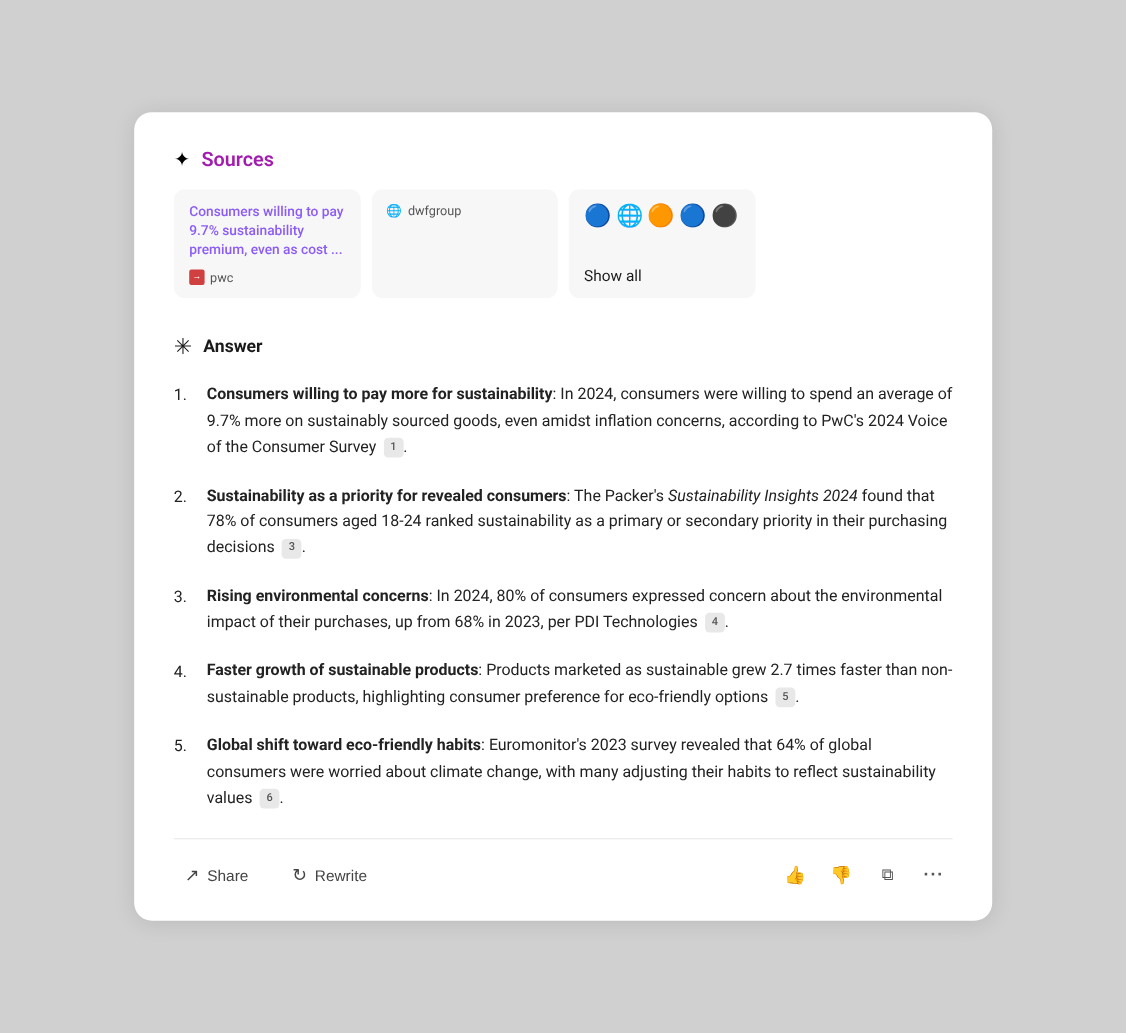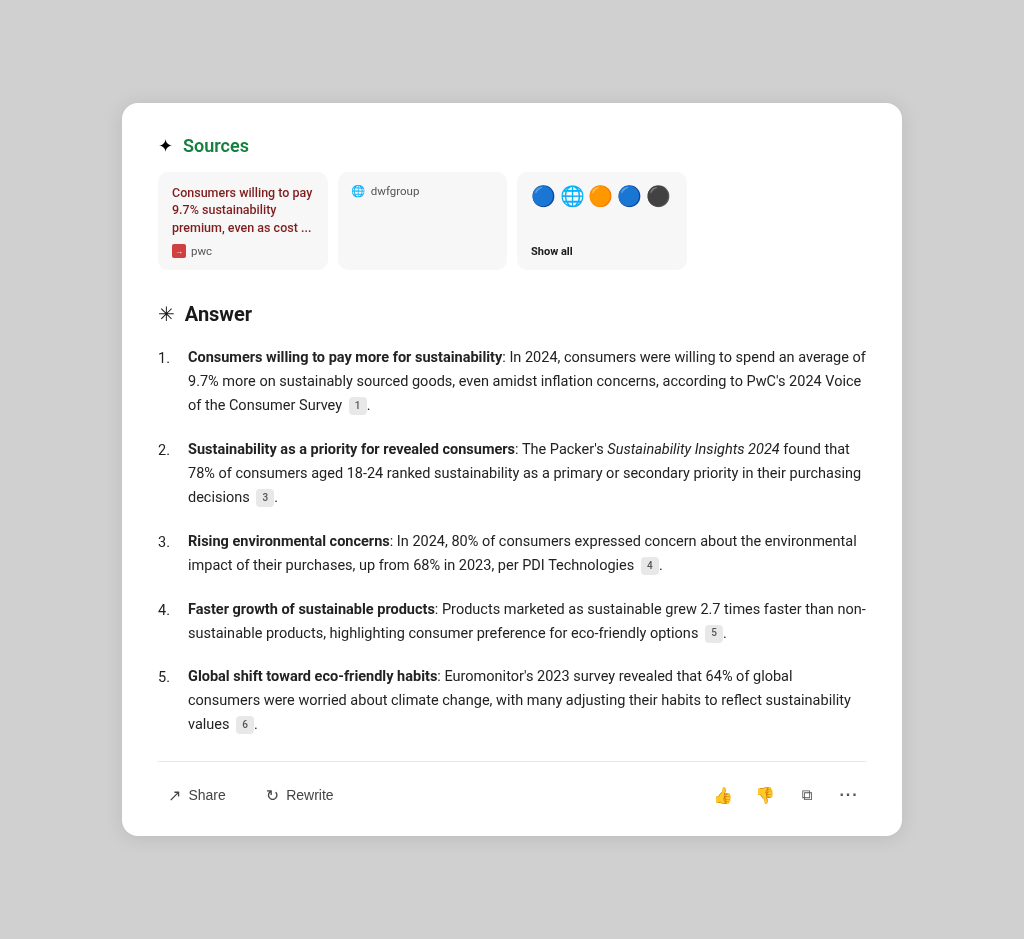--- a/index.html
+++ b/index.html
@@ -25,40 +25,40 @@
       align-items: center;
       gap: 10px;
       margin-bottom: 16px;
     }
     .section-header-icon {
       font-size: 18px;
     }
     .section-title {
       font-size: 18px;
       font-weight: 600;
-      color: #15803d;
+      color: #a21caf;
     }
 
     .sources-grid {
       display: grid;
       grid-template-columns: repeat(4, 1fr);
       gap: 10px;
       margin-bottom: 32px;
     }
     .source-card {
       background: #f7f7f7;
       border-radius: 10px;
       padding: 12px 14px;
       cursor: pointer;
       transition: background 0.15s;
     }
     .source-title {
       font-size: 12.5px;
       font-weight: 500;
-      color: #7f1d1d;
+      color: #8b5cf6;
       line-height: 1.4;
       margin-bottom: 8px;
     }
     .source-meta {
       display: flex;
       align-items: center;
       gap: 5px;
       font-size: 11.5px;
       color: #555;
     }
@@ -67,41 +67,41 @@
       flex-direction: column;
       align-items: flex-start;
       justify-content: space-between;
     }
     .show-all-icons {
       display: flex;
       gap: 4px;
       margin-bottom: 8px;
     }
     .show-all-label {
-      font-size: 11px;
-      font-weight: 700;
+      font-size: 14px;
+      font-weight: 400;
       color: #1a1a1a;
     }
 
     
     .answer-section {
       margin-bottom: 24px;
     }
     .answer-header {
       display: flex;
       align-items: center;
       gap: 10px;
       margin-bottom: 20px;
     }
     .answer-icon {
       font-size: 20px;
       color: #1a1a1a;
     }
     .answer-title {
-      font-size: 20px;
+      font-size: 16px;
       font-weight: 700;
       color: #1a1a1a;
     }
 
     .answer-list {
       list-style: none;
       counter-reset: answer-counter;
       padding: 0;
     }
     .answer-item {

